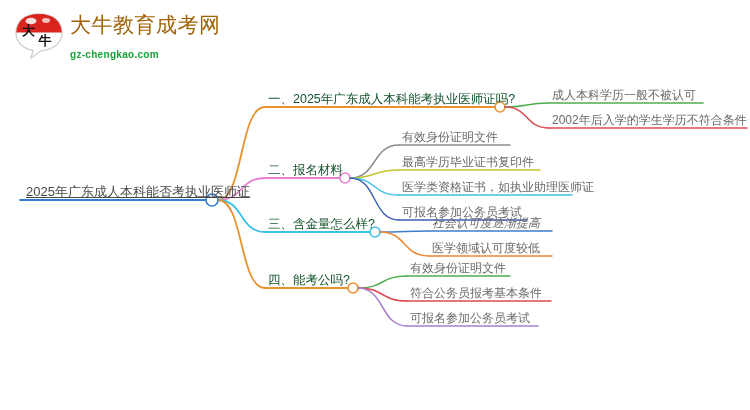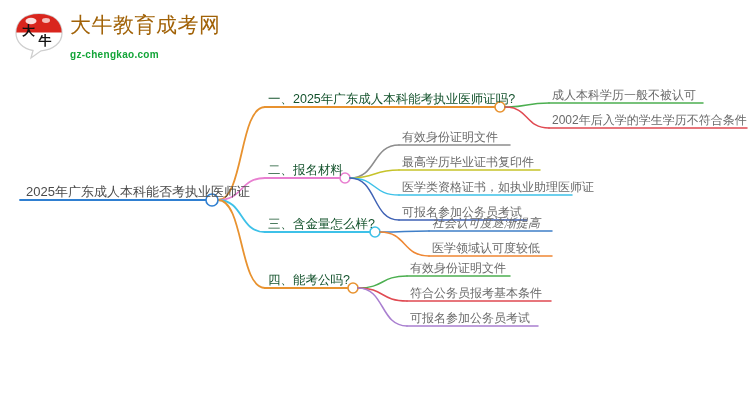--- a/index.html
+++ b/index.html
@@ -145,21 +145,21 @@
       <circle cx="353" cy="288" r="5" fill="#ffffff" stroke="#e8922f" stroke-width="1.6"></circle>
       <path d="M 358 288 C 384.95 288, 380.05 276, 407 276" fill="none" stroke="#4caf50" stroke-width="1.5" stroke-linecap="round"></path>
       <path d="M 407 276 L 510 276" fill="none" stroke="#4caf50" stroke-width="1.5" stroke-linecap="round"></path>
       <path d="M 358 288 C 384.95 288, 380.05 301, 407 301" fill="none" stroke="#e04a52" stroke-width="1.5" stroke-linecap="round"></path>
       <path d="M 407 301 L 551 301" fill="none" stroke="#e04a52" stroke-width="1.5" stroke-linecap="round"></path>
       <path d="M 358 288 C 384.95 288, 380.05 326, 407 326" fill="none" stroke="#a97fd0" stroke-width="1.5" stroke-linecap="round"></path>
       <path d="M 407 326 L 538 326" fill="none" stroke="#a97fd0" stroke-width="1.5" stroke-linecap="round"></path>
       <circle cx="212" cy="200" r="6" fill="#ffffff" stroke="#2f7fd1" stroke-width="1.6"></circle>
     </svg>
   <div id="labels">
-      <div class="node-label root" style="left: 26px; top: 184px;">2025年广东成人本科能否考执业医师证</div>
+      <div class="node-label root" style="left: 26px; top: 184px; text-decoration: underline;">2025年广东成人本科能否考执业医师证</div>
       <div class="node-label level1" style="left: 268px; top: 92px;">一、2025年广东成人本科能考执业医师证吗?</div>
       <div class="node-label level2" style="left: 552px; top: 88px;">成人本科学历一般不被认可</div>
       <div class="node-label level2" style="left: 552px; top: 113px;">2002年后入学的学生学历不符合条件</div>
       <div class="node-label level1" style="left: 268px; top: 163px; text-align: right;">二、报名材料</div>
       <div class="node-label level2" style="left: 402px; top: 130px;">有效身份证明文件</div>
       <div class="node-label level2" style="left: 402px; top: 155px;">最高学历毕业证书复印件</div>
       <div class="node-label level2" style="left: 402px; top: 180px;">医学类资格证书，如执业助理医师证</div>
       <div class="node-label level2" style="left: 402px; top: 205px;">可报名参加公务员考试</div>
       <div class="node-label level1" style="left: 268px; top: 217px;">三、含金量怎么样?</div>
       <div class="node-label level2" style="left: 432px; top: 216px; font-style: italic;">社会认可度逐渐提高</div>

